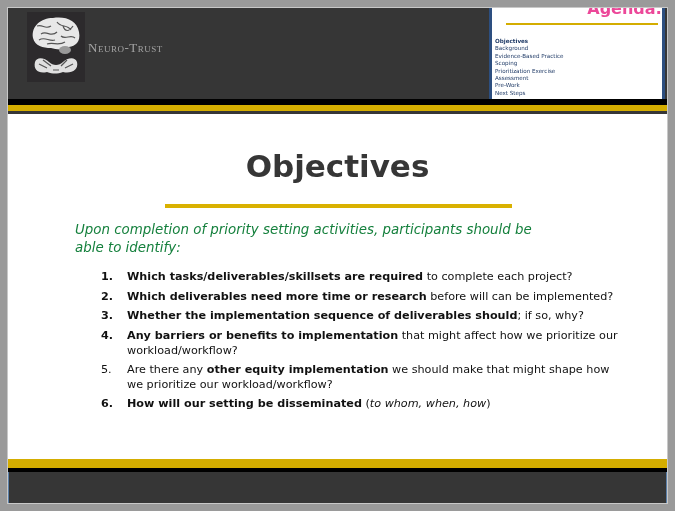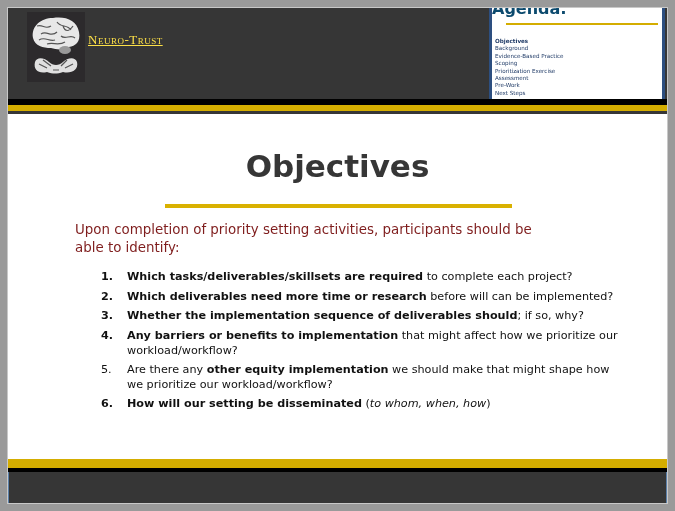--- a/index.html
+++ b/index.html
@@ -12,32 +12,32 @@
     }
     .header {
       position: absolute; left: 0; top: 0; width: 100%; height: 91px;
       background: #363636;
     }
     .logo-box {
       position: absolute; left: 19px; top: 4px; width: 58px; height: 70px;
     }
     .logo-box svg { width: 58px; height: 70px; display: block; }
     .brand {
-      position: absolute; left: 80px; top: 24px;
-      font-family: "Liberation Serif", serif; font-size: 13px; color: #fde047;
-      font-variant: small-caps; letter-spacing: 0.5px; text-decoration: underline;
+      position: absolute; left: 80px; top: 32px;
+      font-family: "Liberation Serif", serif; font-size: 13px; color: #a3a3a3;
+      font-variant: small-caps; letter-spacing: 0.5px;
     }
     .agenda {
       position: absolute; left: 481px; top: 0; width: 176px; height: 91px;
       background: #ffffff; border-left: 3px solid #2d4f80; border-right: 3px solid #2d4f80;
       overflow: hidden;
     }
     .agenda-title {
-      position: absolute; left: 0; width: 100%; top: -9px; text-align: left;
-      font-family: "DejaVu Sans", sans-serif; font-weight: bold; font-size: 16px; color: #0c4a6e;
+      position: absolute; left: 0; width: 100%; top: -9px; text-align: right;
+      font-family: "DejaVu Sans", sans-serif; font-weight: bold; font-size: 16px; color: #ec4899;
     }
     .agenda-rule {
       position: absolute; left: 14px; top: 15px; width: 152px; height: 2px; background: #d4ad00;
     }
     .agenda-list {
       position: absolute; left: 3px; top: 30px; list-style: none;
       font-family: "DejaVu Sans", sans-serif; font-size: 5.6px; line-height: 7.4px; color: #1f3a66;
     }
     .agenda-list li.active { font-weight: bold; }
 
@@ -47,21 +47,21 @@
 
     .title {
       position: absolute; left: 0; width: 100%; top: 140px; text-align: center;
       font-family: "DejaVu Sans", sans-serif; font-weight: bold; font-size: 31px; color: #363636;
     }
     .title-rule {
       position: absolute; left: 157px; top: 196px; width: 347px; height: 4px; background: #d9b100;
     }
     .intro {
       position: absolute; left: 67px; top: 213px; width: 480px;
-      font-family: "DejaVu Sans", sans-serif; font-size: 13.4px; line-height: 18px; color: #7f1d1d;
+      font-family: "DejaVu Sans", sans-serif; font-size: 13.4px; line-height: 18px; color: #15803d; font-style: italic;
     }
     .objectives {
       position: absolute; left: 93px; top: 262px; width: 520px; list-style: none;
       font-family: "DejaVu Sans", sans-serif; font-size: 11.2px; line-height: 14.5px; color: #111;
     }
     .objectives li { position: relative; padding-left: 26px; margin-bottom: 5.2px; }
     .objectives .num { position: absolute; left: 0; top: 0; font-weight: bold; }
     .objectives .num.plain { font-weight: normal; }
     .objectives b { font-weight: bold; }
     .objectives i { font-style: italic; }

